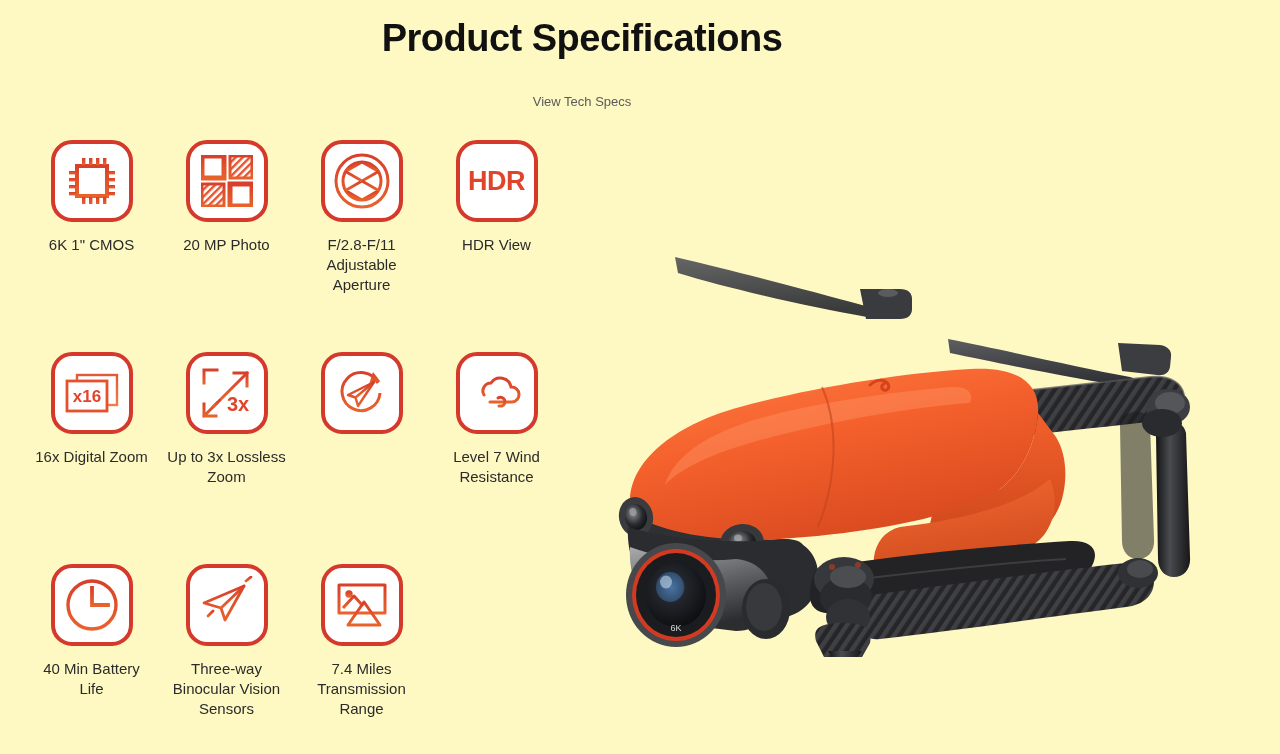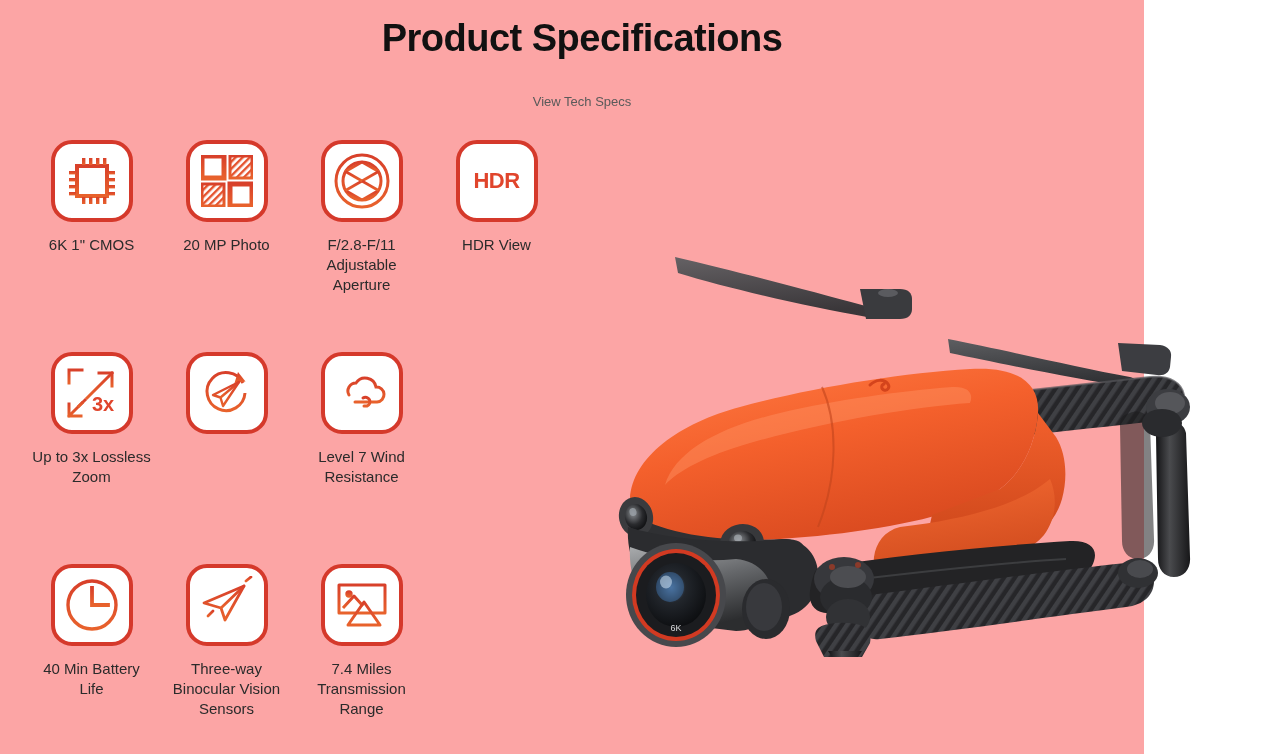--- a/index.html
+++ b/index.html
@@ -2,21 +2,21 @@
 <html><head>
 <meta charset="utf-8">
 <style>
   * { box-sizing: border-box; margin: 0; padding: 0; }
   html, body {
     width: 1280px; height: 754px;
     background: #ffffff;
     font-family: "Liberation Sans", sans-serif;
     overflow: hidden;
   }
-  .page { position: relative; width: 1144px; height: 754px; background: #fca5a5; }
+  .page { position: relative; width: 1280px; height: 754px; background: #fef9c3; }
 
   
   .page-title {
     position: absolute; left: 0; top: 14px; width: 1164px;
     text-align: center;
     font-size: 38px; font-weight: bold; letter-spacing: -0.5px;
     color: #111111; line-height: 48px;
   }
   .subtitle {
     position: absolute; left: 0; top: 91px; width: 1164px;
@@ -46,21 +46,21 @@
   .tile svg { display: block; }
   .spec-label {
     margin-top: 13px;
     font-size: 15px; line-height: 20px;
     color: #2b2b2b; text-align: center;
     max-width: 122px;
   }
 
   
   .hdr-text {
-    font-size: 22px; font-weight: bold; color: #e0452c;
+    font-size: 27px; font-weight: bold; color: #e0452c;
     letter-spacing: -0.5px; font-family: "Liberation Sans", sans-serif;
   }
 
   
   .drone-wrap {
     position: absolute; left: 570px; top: 227px;
     width: 710px; height: 430px;
   }
   .drone-wrap svg { display: block; width: 710px; height: 430px; }
 </style>
@@ -166,20 +166,36 @@
         <div class="tile">
           <span class="hdr-text">HDR</span>
         </div>
         <div class="spec-label">HDR View</div>
       </div>
 
     </div>
 
     <div class="spec-row r2">
 
+      <div class="spec-item">
+        <div class="tile">
+          <svg width="58" height="52" viewBox="0 0 58 52">
+            <defs>
+                <linearGradient id="g4" x1="0" y1="0" x2="0" y2="1">
+              <stop offset="0" stop-color="#e05a36"></stop>
+                  <stop offset="1" stop-color="#ef7f4a"></stop>
+            </linearGradient>
+              </defs>
+            <rect x="14" y="8" width="40" height="30" fill="#fff" stroke="url(#g4)" stroke-width="2.4"></rect>
+            <rect x="4" y="14" width="40" height="30" fill="#fff" stroke="#e4512b" stroke-width="2.8"></rect>
+            <text x="24" y="35" font-family="Liberation Sans, sans-serif" font-size="17" font-weight="bold" fill="#e0452c" text-anchor="middle">x16</text>
+          </svg>
+        </div>
+        <div class="spec-label">16x Digital Zoom</div>
+      </div>
 
       <div class="spec-item">
         <div class="tile">
           <svg width="54" height="54" viewBox="0 0 54 54">
             <defs>
                 <linearGradient id="g5" x1="0" y1="0" x2="0" y2="1">
               <stop offset="0" stop-color="#d8402a"></stop>
                   <stop offset="1" stop-color="#e8622c"></stop>
             </linearGradient>
               </defs>

